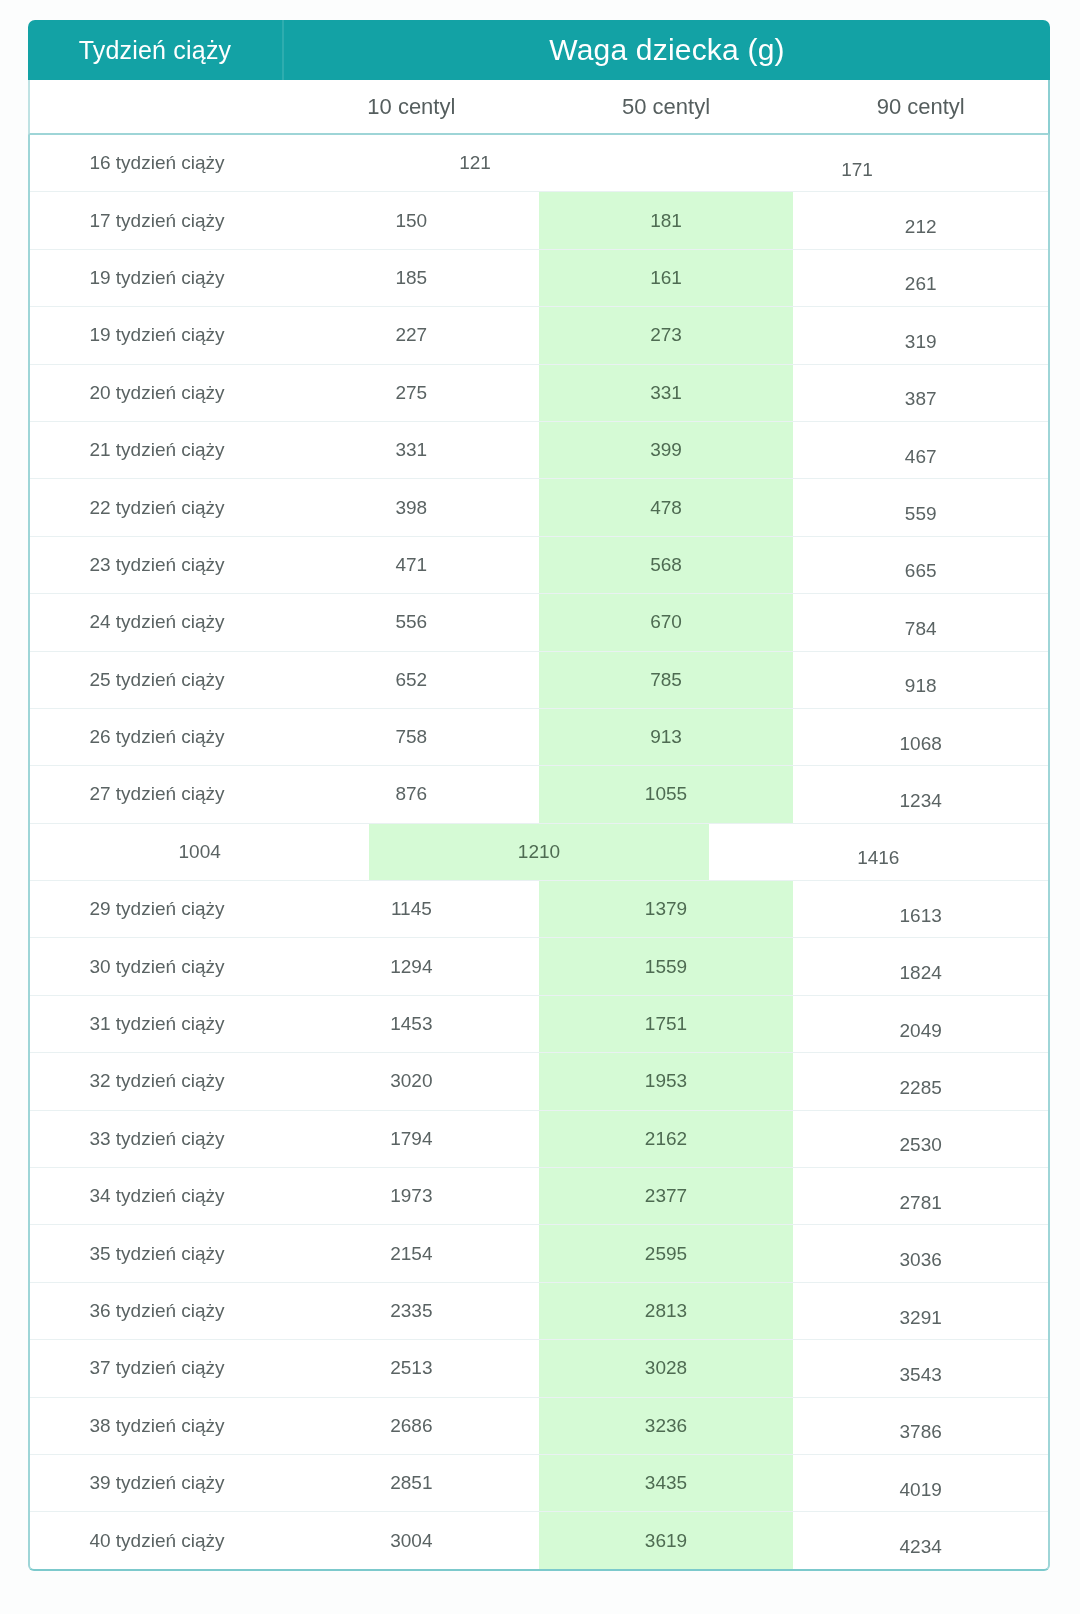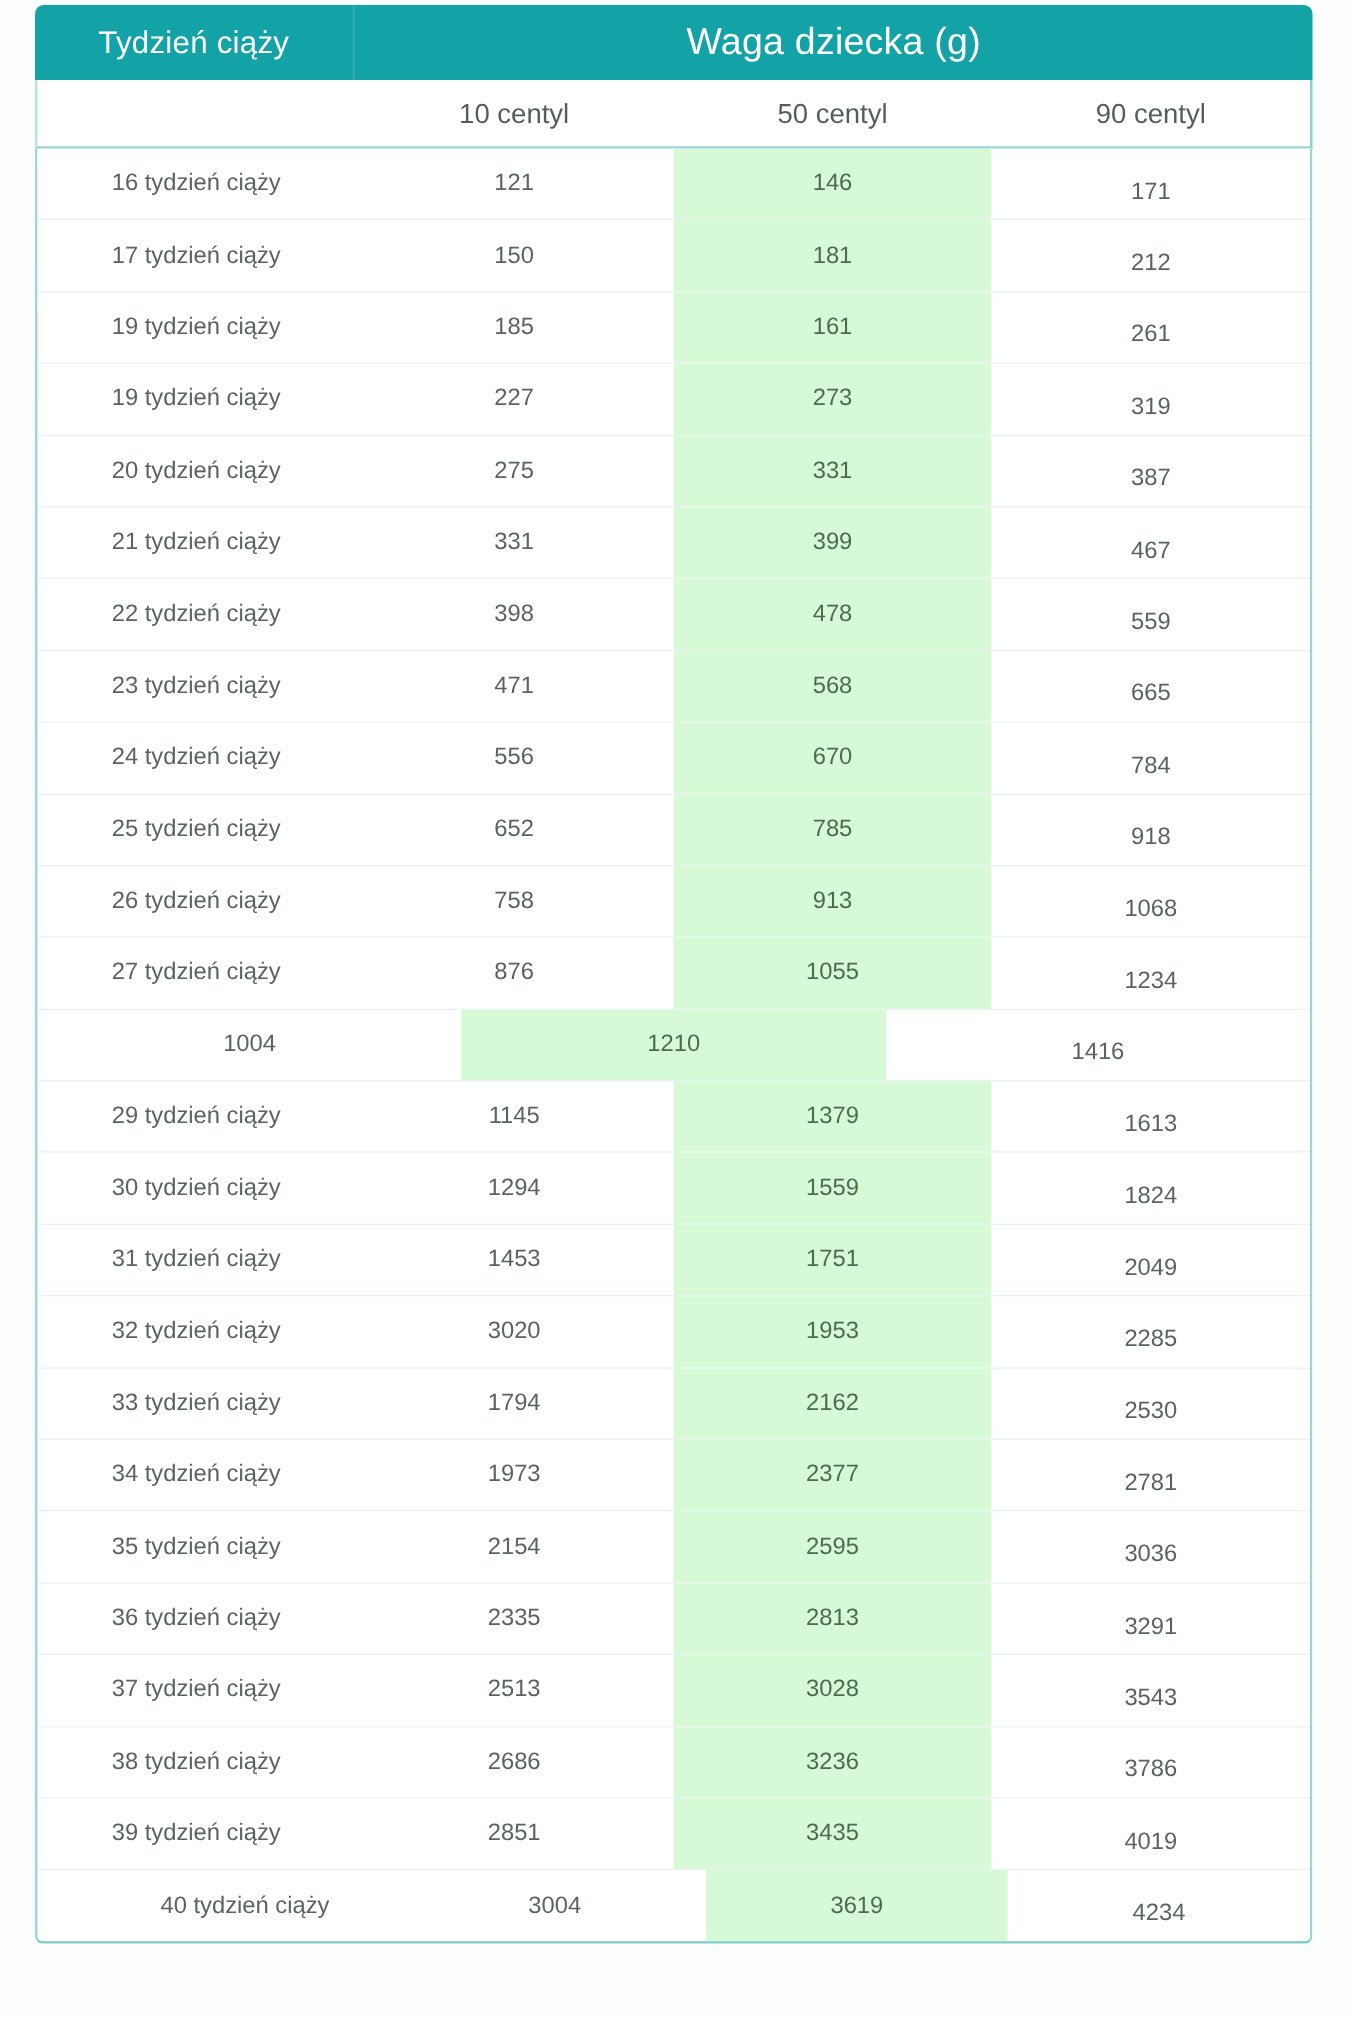--- a/index.html
+++ b/index.html
@@ -17,21 +17,21 @@
   .page {
     position: relative;
     width: 1080px;
     height: 1614px;
     overflow: hidden;
   }
 
   .table-wrap {
     position: absolute;
     left: 28px;
-    top: 4px;
+    top: 20px;
     width: 1022px;
   }
 
   
   .thead-main {
     display: flex;
     height: 60px;
     background: #13a2a5;
     border-radius: 7px 7px 0 0;
     overflow: hidden;
@@ -89,21 +89,21 @@
     border-radius: 0 0 6px 6px;
     background: #ffffff;
     box-sizing: border-box;
     overflow: hidden;
   }
   .row {
     display: flex;
     height: 56.4px;
     border-bottom: 1px solid #e9f1f2;
   }
-  .row:last-child { border-bottom: none; padding-left: 39px; }
+  .row:last-child { border-bottom: none; }
 
   .cell {
     display: flex;
     align-items: center;
     justify-content: center;
     font-size: 19px;
     color: #5a6363;
     box-sizing: border-box;
   }
   .cell-week {
@@ -133,21 +133,20 @@
       <div class="sub-week"></div>
       <div class="sub-cell">10 centyl</div>
       <div class="sub-cell">50 centyl</div>
       <div class="sub-cell">90 centyl</div>
     </div>
 
     <div class="tbody" id="tbody">
         <div class="row">
           <div class="cell cell-week">16 tydzień ciąży</div>
           <div class="cell cell-p10">121</div>
-          <div class="cell cell-p50">146</div>
           <div class="cell cell-p90">171</div>
         </div>
         <div class="row">
           <div class="cell cell-week">17 tydzień ciąży</div>
           <div class="cell cell-p10">150</div>
           <div class="cell cell-p50">181</div>
           <div class="cell cell-p90">212</div>
         </div>
         <div class="row">
           <div class="cell cell-week">19 tydzień ciąży</div>

